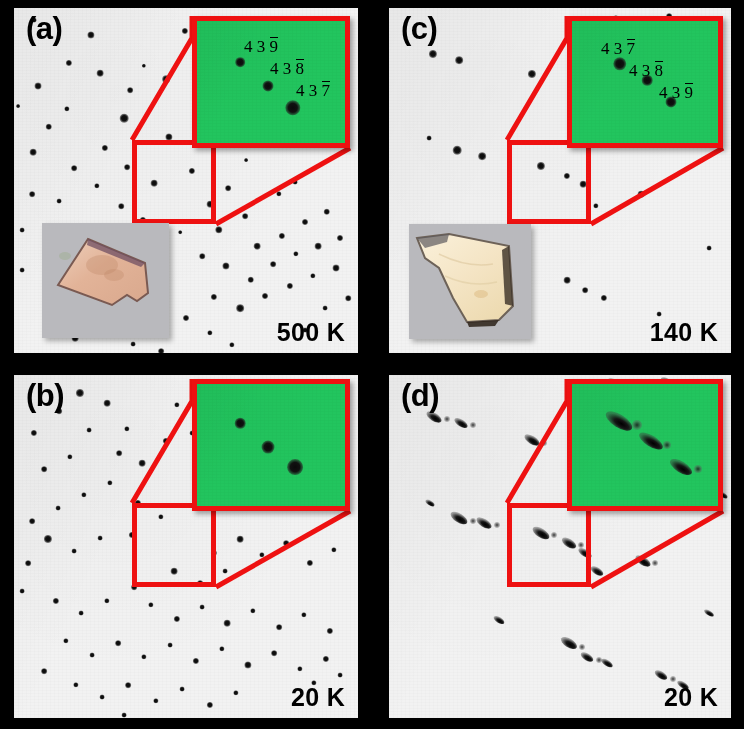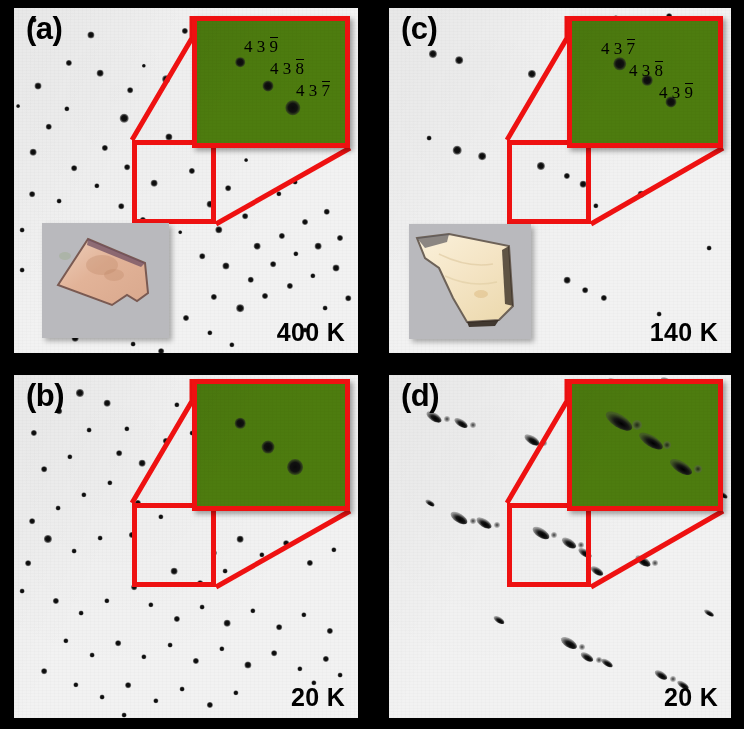--- a/index.html
+++ b/index.html
@@ -99,21 +99,21 @@
   }
 
   
   .callout-svg {
     position: absolute;
     inset: 0;
     pointer-events: none;
   }
   .inset-box {
     position: absolute;
-    background: #4d7c0f;
+    background: #22c55e;
     box-shadow: 3px 3px 5px rgba(0,0,0,0.35);
     overflow: hidden;
     text-align: right;
   }
   .inset-frame {
     position: absolute;
     border: 5px solid #ee1111;
     box-sizing: border-box;
     pointer-events: none;
   }
@@ -264,21 +264,21 @@
         </defs>
         <polygon points="46,16 103,40 106,70 95,78 85,72 70,82 16,62" fill="url(#crysA)" stroke="#7a5a52" stroke-width="2"></polygon>
         <polygon points="46,16 103,40 99,44 45,22" fill="#6f4f63" opacity="0.75"></polygon>
         <ellipse cx="60" cy="42" rx="16" ry="10" fill="#c08a6a" opacity="0.35"></ellipse>
         <ellipse cx="72" cy="52" rx="10" ry="6" fill="#bd8464" opacity="0.3"></ellipse>
         <ellipse cx="23" cy="33" rx="6" ry="4" fill="#9db08f" opacity="0.45"></ellipse>
       </svg>
     </div>
 
     <div class="panel-letter">(a)</div>
-    <div class="temp-label">400 K</div>
+    <div class="temp-label">500 K</div>
   </div>
 
   <div class="panel panel-c">
     <div class="grain"></div>
     <div class="spotlayer">
         <div class="spot" style="left: 44px; top: 46px; width: 8.16px; height: 8.16px;"></div>
         <div class="spot" style="left: 70px; top: 52px; width: 7.68px; height: 7.68px;"></div>
         <div class="spot" style="left: 143px; top: 66px; width: 8.16px; height: 8.16px;"></div>
         <div class="spot" style="left: 227px; top: 10px; width: 5.28px; height: 5.28px;"></div>
         <div class="spot" style="left: 280px; top: 8px; width: 5.76px; height: 5.76px;"></div>

